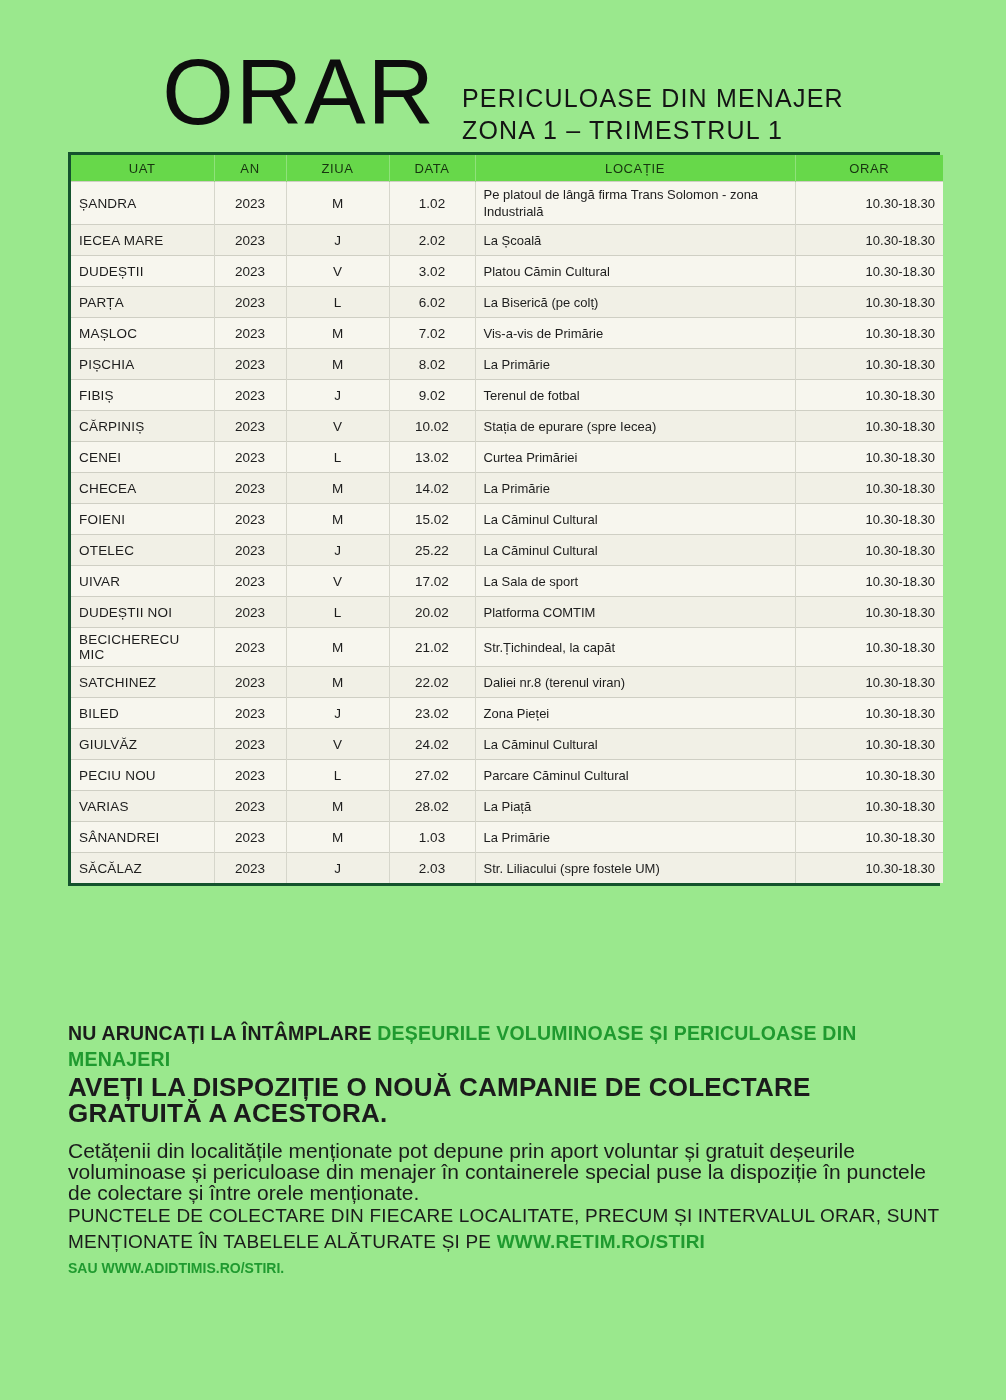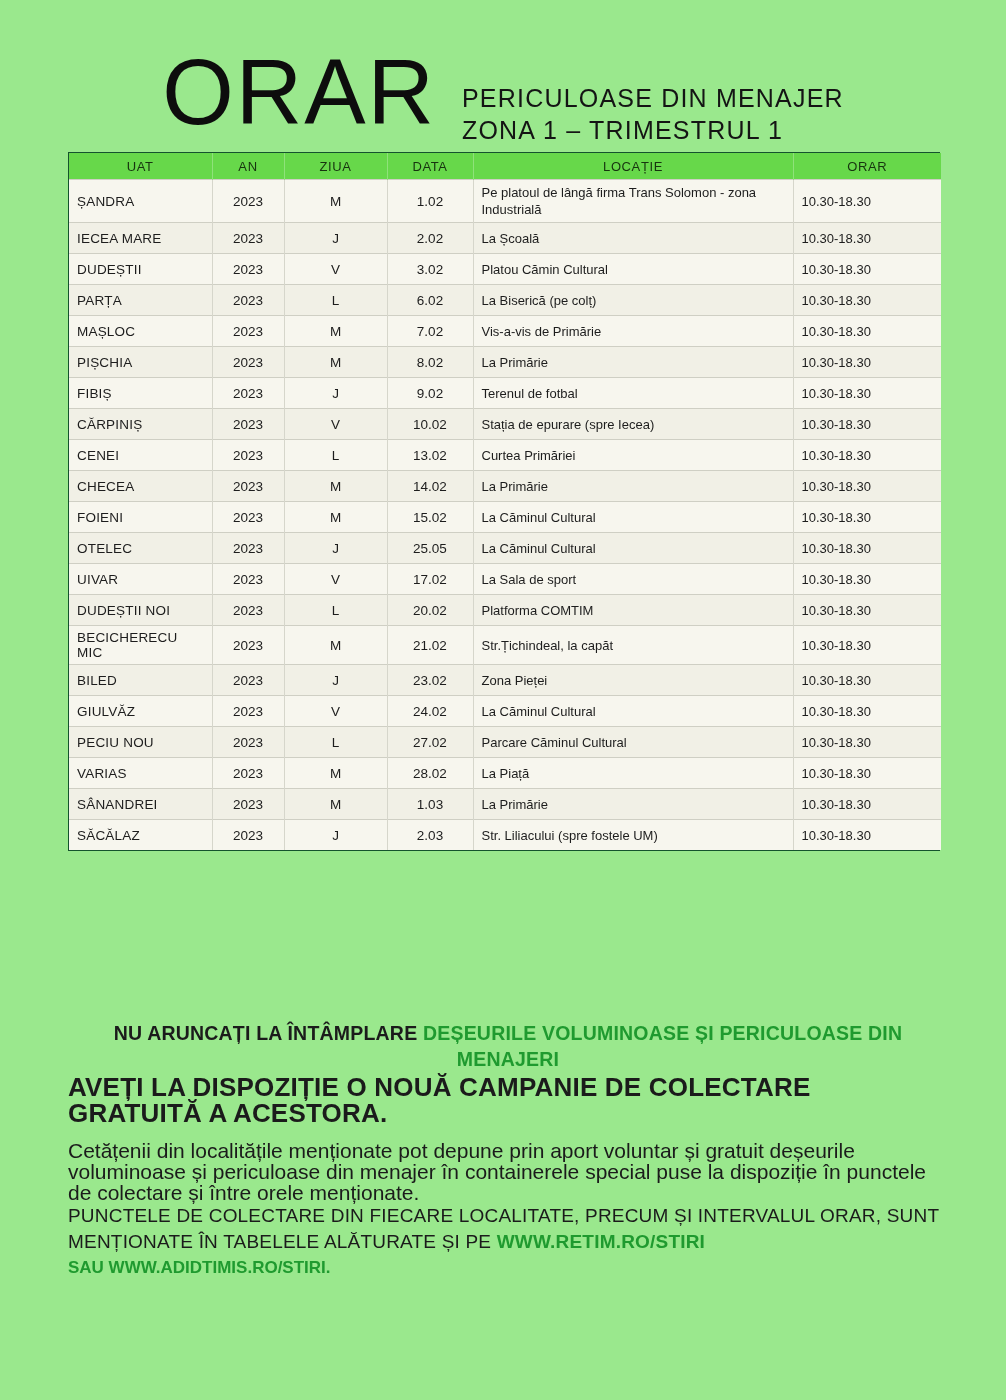--- a/index.html
+++ b/index.html
@@ -56,21 +56,21 @@
     font-weight: 400;
     white-space: nowrap;
   }
 
   
   .table-wrap {
     position: absolute;
     left: 68px;
     top: 152px;
     width: 872px;
-    border: 1px solid #14532d;
+    border: 3px solid #14532d;
     box-sizing: border-box;
   }
   table.schedule {
     border-collapse: collapse;
     width: 100%;
     table-layout: fixed;
     font-size: 13.5px;
     color: #1d1d1d;
   }
   table.schedule col.c-uat    { width: 143px; }
@@ -103,38 +103,37 @@
     background: #f7f6ee;
   }
   table.schedule tbody tr:nth-child(even) td { background: #f1f0e6; }
   table.schedule tbody td:last-child { border-right: none; }
 
   td.uat   { text-align: left;   font-size: 13.5px; letter-spacing: 0.2px; }
   td.an    { text-align: center; }
   td.ziua  { text-align: center; }
   td.data  { text-align: center; }
   td.loc   { text-align: left;   font-size: 13px; }
-  td.orar  { text-align: left; font-size: 13px; }
+  td.orar  { text-align: right; font-size: 13px; }
 
   td.two-line { line-height: 17px; margin-left: 12px; }
 
   
   .bottom {
     position: absolute;
     left: 68px;
     top: 1020px;
     width: 880px;
   }
   .b-head {
     font-size: 19.5px;
     line-height: 26px;
     font-weight: bold;
     color: #1b1b1b;
     letter-spacing: 0.2px;
-    text-align: center;
   }
   .b-head .green { color: #1f9a2f; }
   .b-head2 {
     font-size: 26px;
     line-height: 26px;
     font-weight: bold;
     color: #1b1b1b;
     margin-top: 2px;
     letter-spacing: 0.2px;
   }
@@ -151,21 +150,21 @@
     color: #1b1b1b;
     letter-spacing: 0.2px;
   }
   .b-foot .green-b {
     color: #1f9a2f;
     font-weight: bold;
   }
   .b-foot-last {
     color: #1f9a2f;
     font-weight: bold;
-    font-size: 17px;
+    font-size: 14px;
     line-height: 26px;
   }
 </style>
 </head>
 <body>
 
 <div class="page">
 
   <div class="header">
     <div class="header-inner">
@@ -283,21 +282,21 @@
             <td class="an">2023</td>
             <td class="ziua">M</td>
             <td class="data">15.02</td>
             <td class="loc">La Căminul Cultural</td>
             <td class="orar">10.30-18.30</td>
           </tr>
           <tr>
             <td class="uat">OTELEC</td>
             <td class="an">2023</td>
             <td class="ziua">J</td>
-            <td class="data">25.05</td>
+            <td class="data">25.22</td>
             <td class="loc">La Căminul Cultural</td>
             <td class="orar">10.30-18.30</td>
           </tr>
           <tr>
             <td class="uat">UIVAR</td>
             <td class="an">2023</td>
             <td class="ziua">V</td>
             <td class="data">17.02</td>
             <td class="loc">La Sala de sport</td>
             <td class="orar">10.30-18.30</td>
@@ -309,20 +308,28 @@
             <td class="data">20.02</td>
             <td class="loc">Platforma COMTIM</td>
             <td class="orar">10.30-18.30</td>
           </tr>
           <tr>
             <td class="uat">BECICHERECU MIC</td>
             <td class="an">2023</td>
             <td class="ziua">M</td>
             <td class="data">21.02</td>
             <td class="loc">Str.Țichindeal, la capăt</td>
+            <td class="orar">10.30-18.30</td>
+          </tr>
+          <tr>
+            <td class="uat">SATCHINEZ</td>
+            <td class="an">2023</td>
+            <td class="ziua">M</td>
+            <td class="data">22.02</td>
+            <td class="loc">Daliei nr.8 (terenul viran)</td>
             <td class="orar">10.30-18.30</td>
           </tr>
           <tr>
             <td class="uat">BILED</td>
             <td class="an">2023</td>
             <td class="ziua">J</td>
             <td class="data">23.02</td>
             <td class="loc">Zona Pieței</td>
             <td class="orar">10.30-18.30</td>
           </tr>

